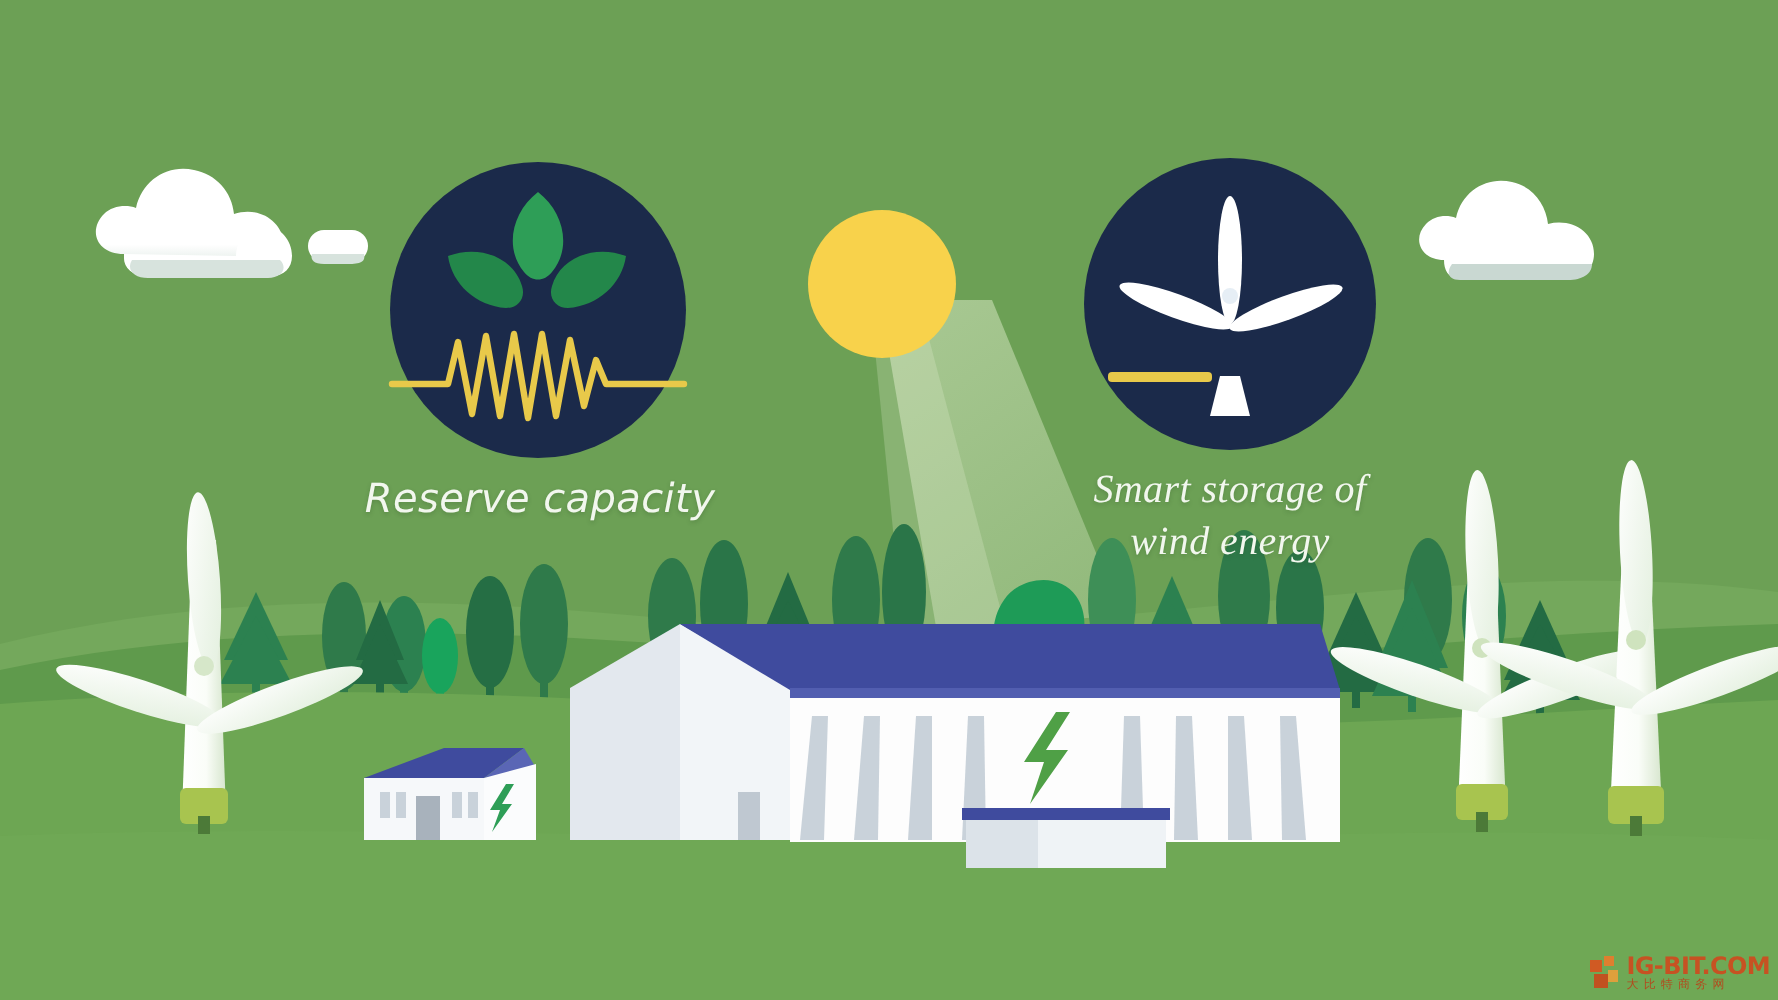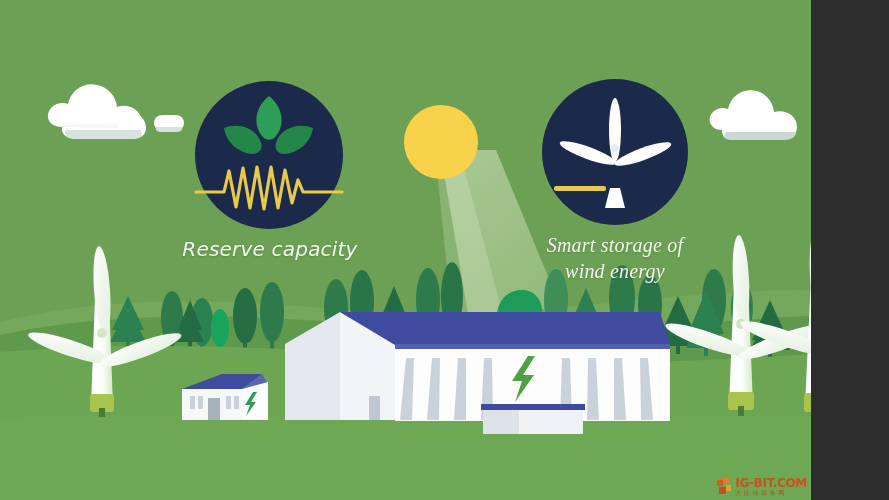--- a/index.html
+++ b/index.html
@@ -1,19 +1,19 @@
 <!DOCTYPE html>
 <html><head>
 <meta charset="utf-8">
 <title>Energy Storage Illustration</title>
 <style>
   html,body{margin:0;padding:0;background:#2d2d2d;}
   #stage{
     position:relative;
-    width:811px;height:500px;
+    width:889px;height:500px;
     overflow:hidden;
     font-family:"DejaVu Sans", sans-serif;
     background:#6CA055;
   }
   .layer{position:absolute;left:0;top:0;width:889px;height:500px;}
   svg.layer{display:block;}
   .lbl{
     position:absolute;
     color:#F2F7EE;
     font-family:"DejaVu Sans", sans-serif;

